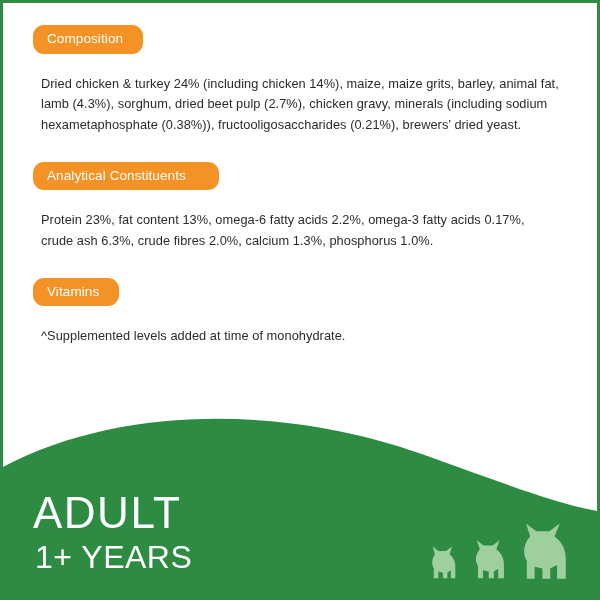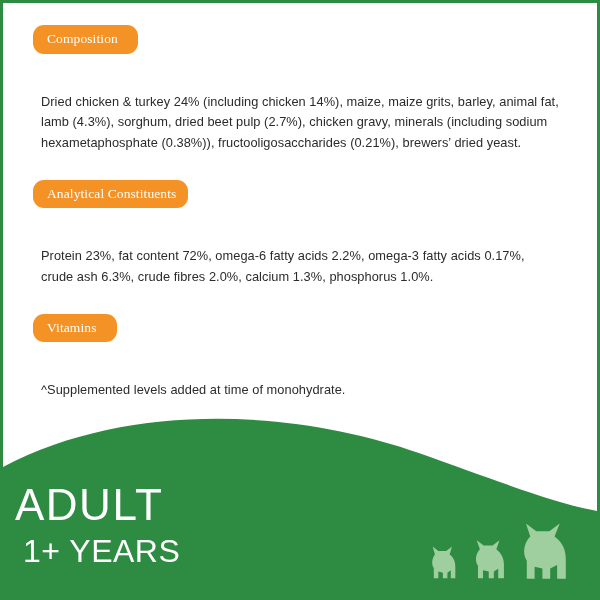--- a/index.html
+++ b/index.html
@@ -35,25 +35,24 @@
   }
   .badge {
     display: inline-block;
     background: #f59225;
     color: #ffffff;
     font-size: 13.5px;
     line-height: 1;
     padding: 7px 20px 8px 14px;
     border-radius: 11px;
     letter-spacing: 0.1px;
-    margin-bottom: 30px;
-    font-family: Liberation Serif, serif;
+    margin-bottom: 12px;
   }
   .badge.wide {
-    padding-right: 12px;
+    padding-right: 33px;
   }
   .body-text {
     font-size: 12.8px;
     line-height: 1.62;
     color: #2b2b2b;
     margin: 8px;
     letter-spacing: 0.05px;
   }
   
   .footer {
@@ -64,37 +63,37 @@
     height: 190px;
     z-index: 1;
   }
   .footer svg {
     display: block;
     width: 100%;
     height: 100%;
   }
   .footer-text {
     position: absolute;
-    left: 12px;
+    left: 30px;
     bottom: 22px;
     z-index: 4;
     color: #ffffff;
   }
   .adult {
     font-size: 44px;
     line-height: 1;
     letter-spacing: 1.5px;
     font-weight: normal;
     margin: 0 0 6px 0;
   }
   .years {
     font-size: 32px;
     line-height: 1;
     letter-spacing: 0.5px;
-    margin: 8px;
+    margin: 2px;
   }
   .dogs {
     position: absolute;
     right: 26px;
     bottom: 14px;
     z-index: 4;
     display: flex;
     align-items: flex-end;
     gap: 10px;
   }
@@ -110,21 +109,21 @@
 
   <div class="content">
 
     <div class="section">
       <div class="badge">Composition</div>
       <p class="body-text">Dried chicken &amp; turkey 24% (including chicken 14%), maize, maize grits, barley, animal fat, lamb (4.3%), sorghum, dried beet pulp (2.7%), chicken gravy, minerals (including sodium hexametaphosphate (0.38%)), fructooligosaccharides (0.21%), brewers’ dried yeast.</p>
     </div>
 
     <div class="section">
       <div class="badge wide">Analytical Constituents</div>
-      <p class="body-text">Protein 23%, fat content 72%, omega-6 fatty acids 2.2%, omega-3 fatty acids 0.17%, crude ash 6.3%, crude fibres 2.0%, calcium 1.3%, phosphorus 1.0%.</p>
+      <p class="body-text">Protein 23%, fat content 13%, omega-6 fatty acids 2.2%, omega-3 fatty acids 0.17%, crude ash 6.3%, crude fibres 2.0%, calcium 1.3%, phosphorus 1.0%.</p>
     </div>
 
     <div class="section additives">
       <div class="badge">Vitamins</div>
       <p class="body-text">^Supplemented levels added at time of monohydrate.</p>
     </div>
 
   </div>
 
   <div class="footer">

